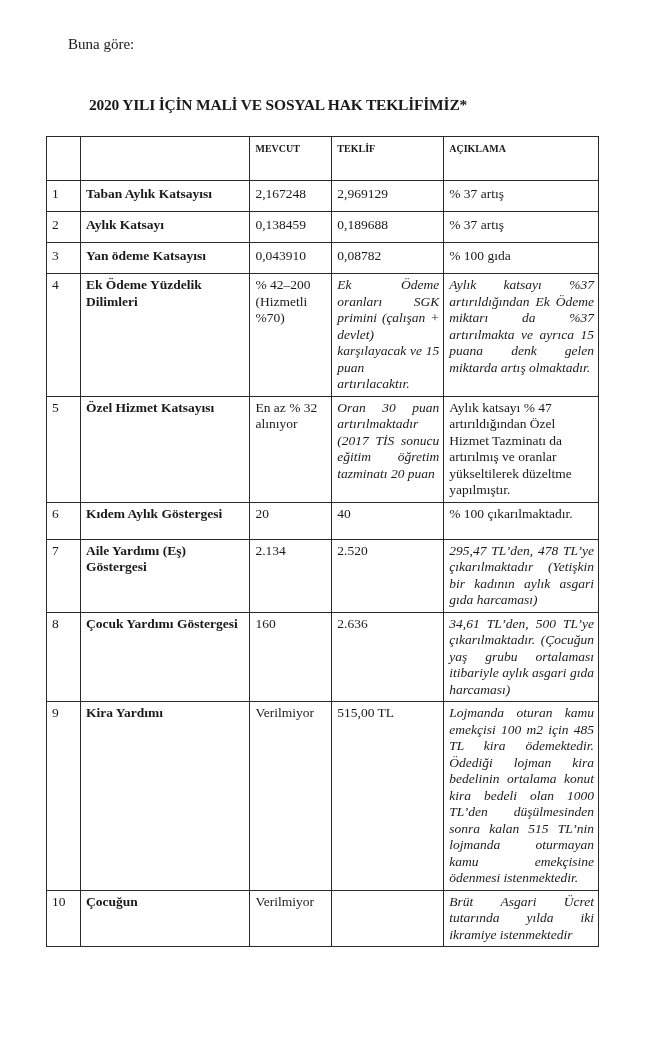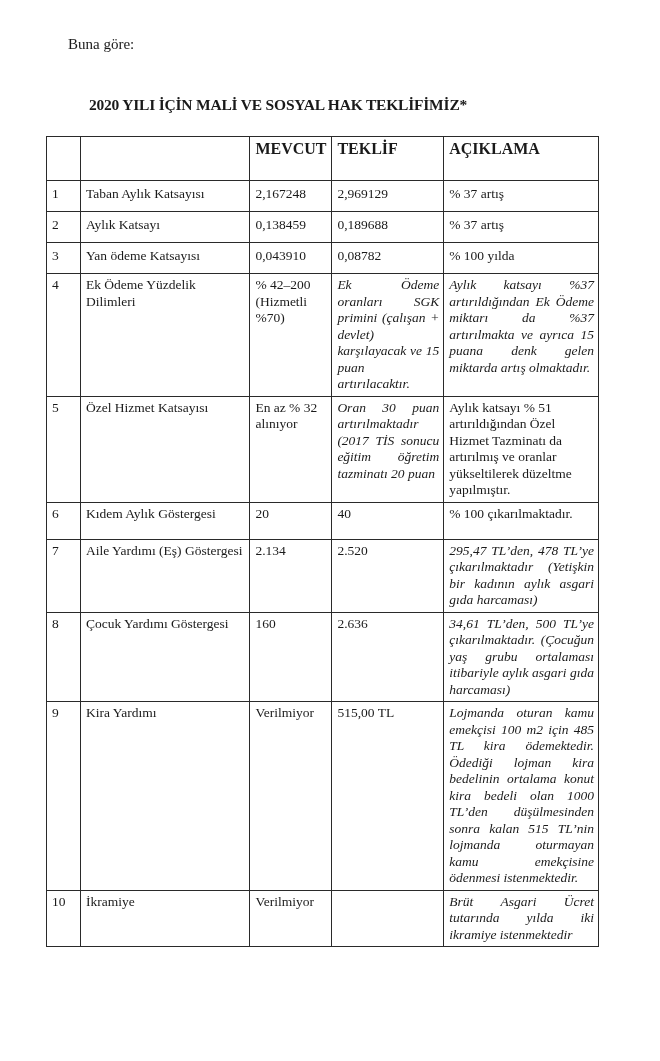--- a/index.html
+++ b/index.html
@@ -9,23 +9,23 @@
   .title { position: absolute; left: 0; width: 556px; top: 96px; text-align: center;
            font-size: 15.5px; font-weight: bold; letter-spacing: -0.2px; }
   table.main { position: absolute; left: 46px; top: 136px; width: 553px;
                border-collapse: collapse; font-size: 13.5px; line-height: 16.5px; }
   table.main td { border: 1px solid #2a2a2a; vertical-align: top; padding: 3px 4px 3px 5px; }
   col.c-no { width: 34px; }
   col.c-name { width: 170px; }
   col.c-cur { width: 82px; }
   col.c-prop { width: 112px; }
   col.c-desc { width: 155px; }
-  tr.hdr td { height: 36px; font-weight: bold; font-size: 16px; }
+  tr.hdr td { height: 36px; font-weight: bold; font-size: 10px; }
   tr.hdr td { padding-top: 4px; }
-  .name { font-weight: normal; }
+  .name { font-weight: bold; }
   .just { text-align: justify; text-align-last: left; font-style: italic; }
   tr.r1 td, tr.r2 td, tr.r3 td { height: 22px; padding-top: 5px; }
   tr.r6 td { height: 30px; padding-top: 3px; }
 </style>
 </head>
 <body>
 
 <div class="intro">Buna göre:</div>
 <div class="title">2020 YILI İÇİN MALİ VE SOSYAL HAK TEKLİFİMİZ*</div>
 
@@ -57,35 +57,35 @@
     <td class="name">Aylık Katsayı</td>
     <td>0,138459</td>
     <td>0,189688</td>
     <td>% 37 artış</td>
   </tr>
   <tr class="r3">
     <td>3</td>
     <td class="name">Yan ödeme Katsayısı</td>
     <td>0,043910</td>
     <td>0,08782</td>
-    <td>% 100 yılda</td>
+    <td>% 100 gıda</td>
   </tr>
   <tr class="r4">
     <td>4</td>
     <td class="name">Ek Ödeme Yüzdelik Dilimleri</td>
     <td>% 42–200 (Hizmetli %70)</td>
     <td class="just">Ek Ödeme oranları SGK primini (çalışan + devlet) karşılayacak ve 15 puan artırılacaktır.</td>
     <td class="just">Aylık katsayı %37 artırıldığından Ek Ödeme miktarı da %37 artırılmakta ve ayrıca 15 puana denk gelen miktarda artış olmaktadır.</td>
   </tr>
   <tr class="r5">
     <td>5</td>
     <td class="name">Özel Hizmet Katsayısı</td>
     <td>En az % 32 alınıyor</td>
     <td class="just">Oran 30 puan artırılmaktadır (2017 TİS sonucu eğitim öğretim tazminatı 20 puan</td>
-    <td>Aylık katsayı % 51 artırıldığından Özel Hizmet Tazminatı da artırılmış ve oranlar yükseltilerek düzeltme yapılmıştır.</td>
+    <td>Aylık katsayı % 47 artırıldığından Özel Hizmet Tazminatı da artırılmış ve oranlar yükseltilerek düzeltme yapılmıştır.</td>
   </tr>
   <tr class="r6">
     <td>6</td>
     <td class="name">Kıdem Aylık Göstergesi</td>
     <td>20</td>
     <td>40</td>
     <td>% 100 çıkarılmaktadır.</td>
   </tr>
   <tr class="r7">
     <td>7</td>
@@ -103,19 +103,19 @@
   </tr>
   <tr class="r9">
     <td>9</td>
     <td class="name">Kira Yardımı</td>
     <td>Verilmiyor</td>
     <td>515,00 TL</td>
     <td class="just">Lojmanda oturan kamu emekçisi 100 m2 için 485 TL kira ödemektedir. Ödediği lojman kira bedelinin ortalama konut kira bedeli olan 1000 TL’den düşülmesinden sonra kalan 515 TL’nin lojmanda oturmayan kamu emekçisine ödenmesi istenmektedir.</td>
   </tr>
   <tr class="r10">
     <td>10</td>
-    <td class="name">İkramiye</td>
+    <td class="name">Çocuğun</td>
     <td>Verilmiyor</td>
     <td></td>
     <td class="just">Brüt Asgari Ücret tutarında yılda iki ikramiye istenmektedir</td>
   </tr>
 </tbody>
   </table>
 
 </body></html>

